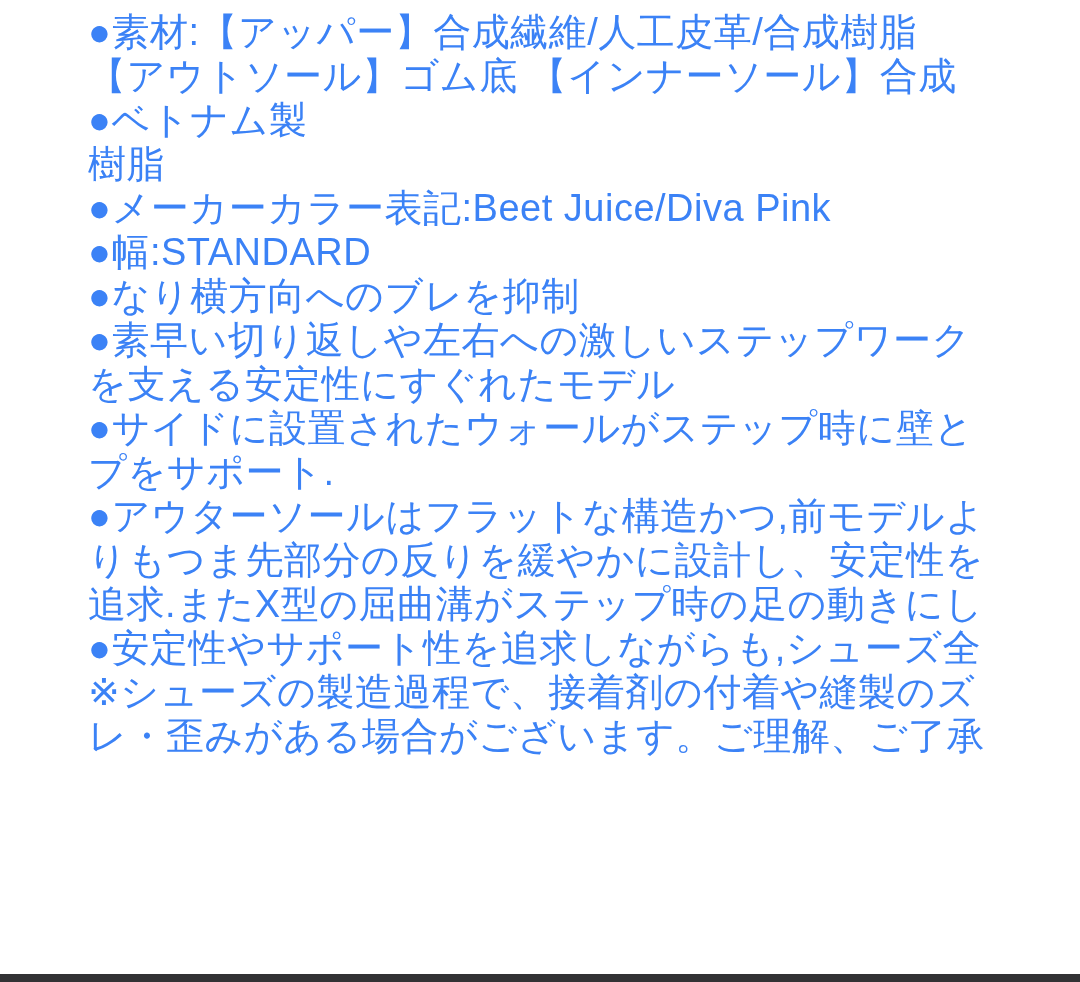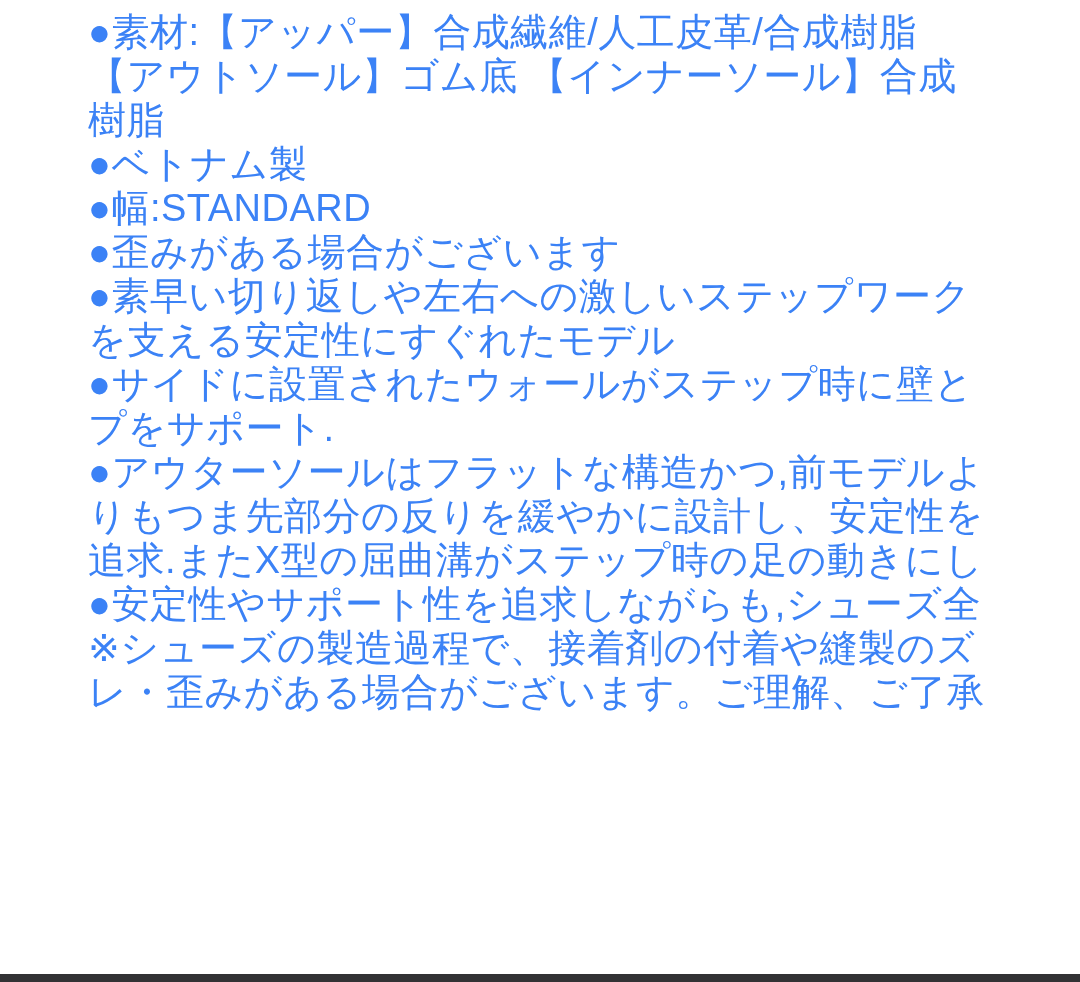--- a/index.html
+++ b/index.html
@@ -38,24 +38,25 @@
     background: #323234;
   }
 </style>
 </head>
 <body>
 
 <div class="page">
   <div class="content">
       <div class="text-line">●素材:【アッパー】合成繊維/人工皮革/合成樹脂</div>
       <div class="text-line">【アウトソール】ゴム底 【インナーソール】合成</div>
+      <div class="text-line">●ベトナム製</div>
       <div class="text-line">樹脂</div>
-      <div class="text-line">●ベトナム製</div>
+      <div class="text-line">●メーカーカラー表記:Beet Juice/Diva Pink</div>
       <div class="text-line">●幅:STANDARD</div>
-      <div class="text-line">●歪みがある場合がございます</div>
+      <div class="text-line">●なり横方向へのブレを抑制</div>
       <div class="text-line">●素早い切り返しや左右への激しいステップワーク</div>
       <div class="text-line">を支える安定性にすぐれたモデル</div>
       <div class="text-line">●サイドに設置されたウォールがステップ時に壁と</div>
       <div class="text-line">プをサポート.</div>
       <div class="text-line">●アウターソールはフラットな構造かつ,前モデルよ</div>
       <div class="text-line">りもつま先部分の反りを緩やかに設計し、安定性を</div>
       <div class="text-line">追求.またX型の屈曲溝がステップ時の足の動きにし</div>
       <div class="text-line">●安定性やサポート性を追求しながらも,シューズ全</div>
       <div class="text-line">※シューズの製造過程で、接着剤の付着や縫製のズ</div>
       <div class="text-line">レ・歪みがある場合がございます。ご理解、ご了承</div>

